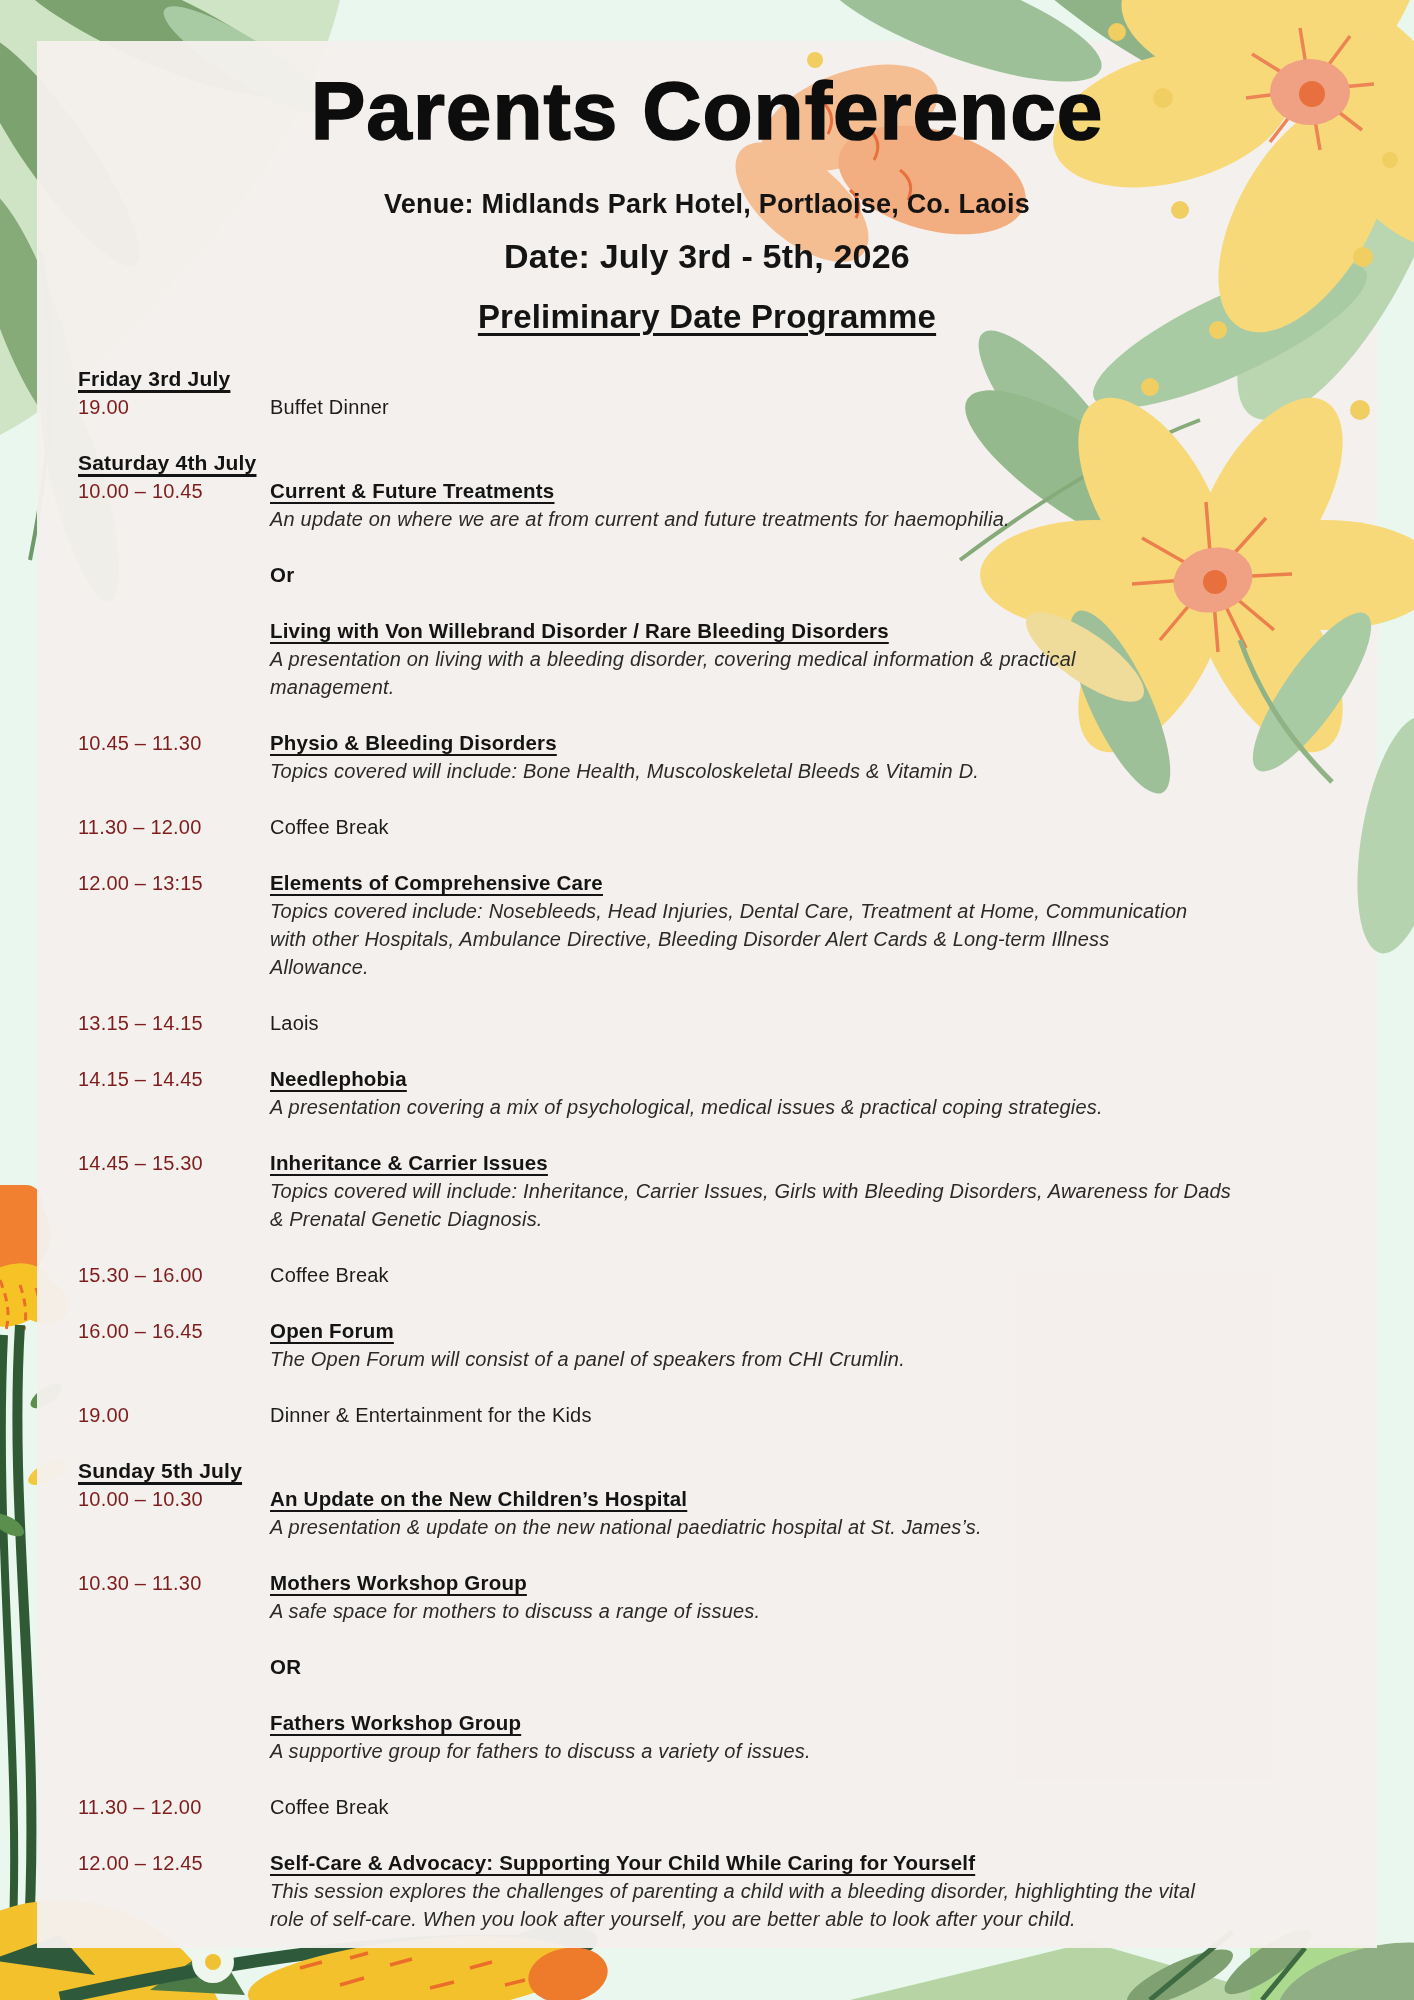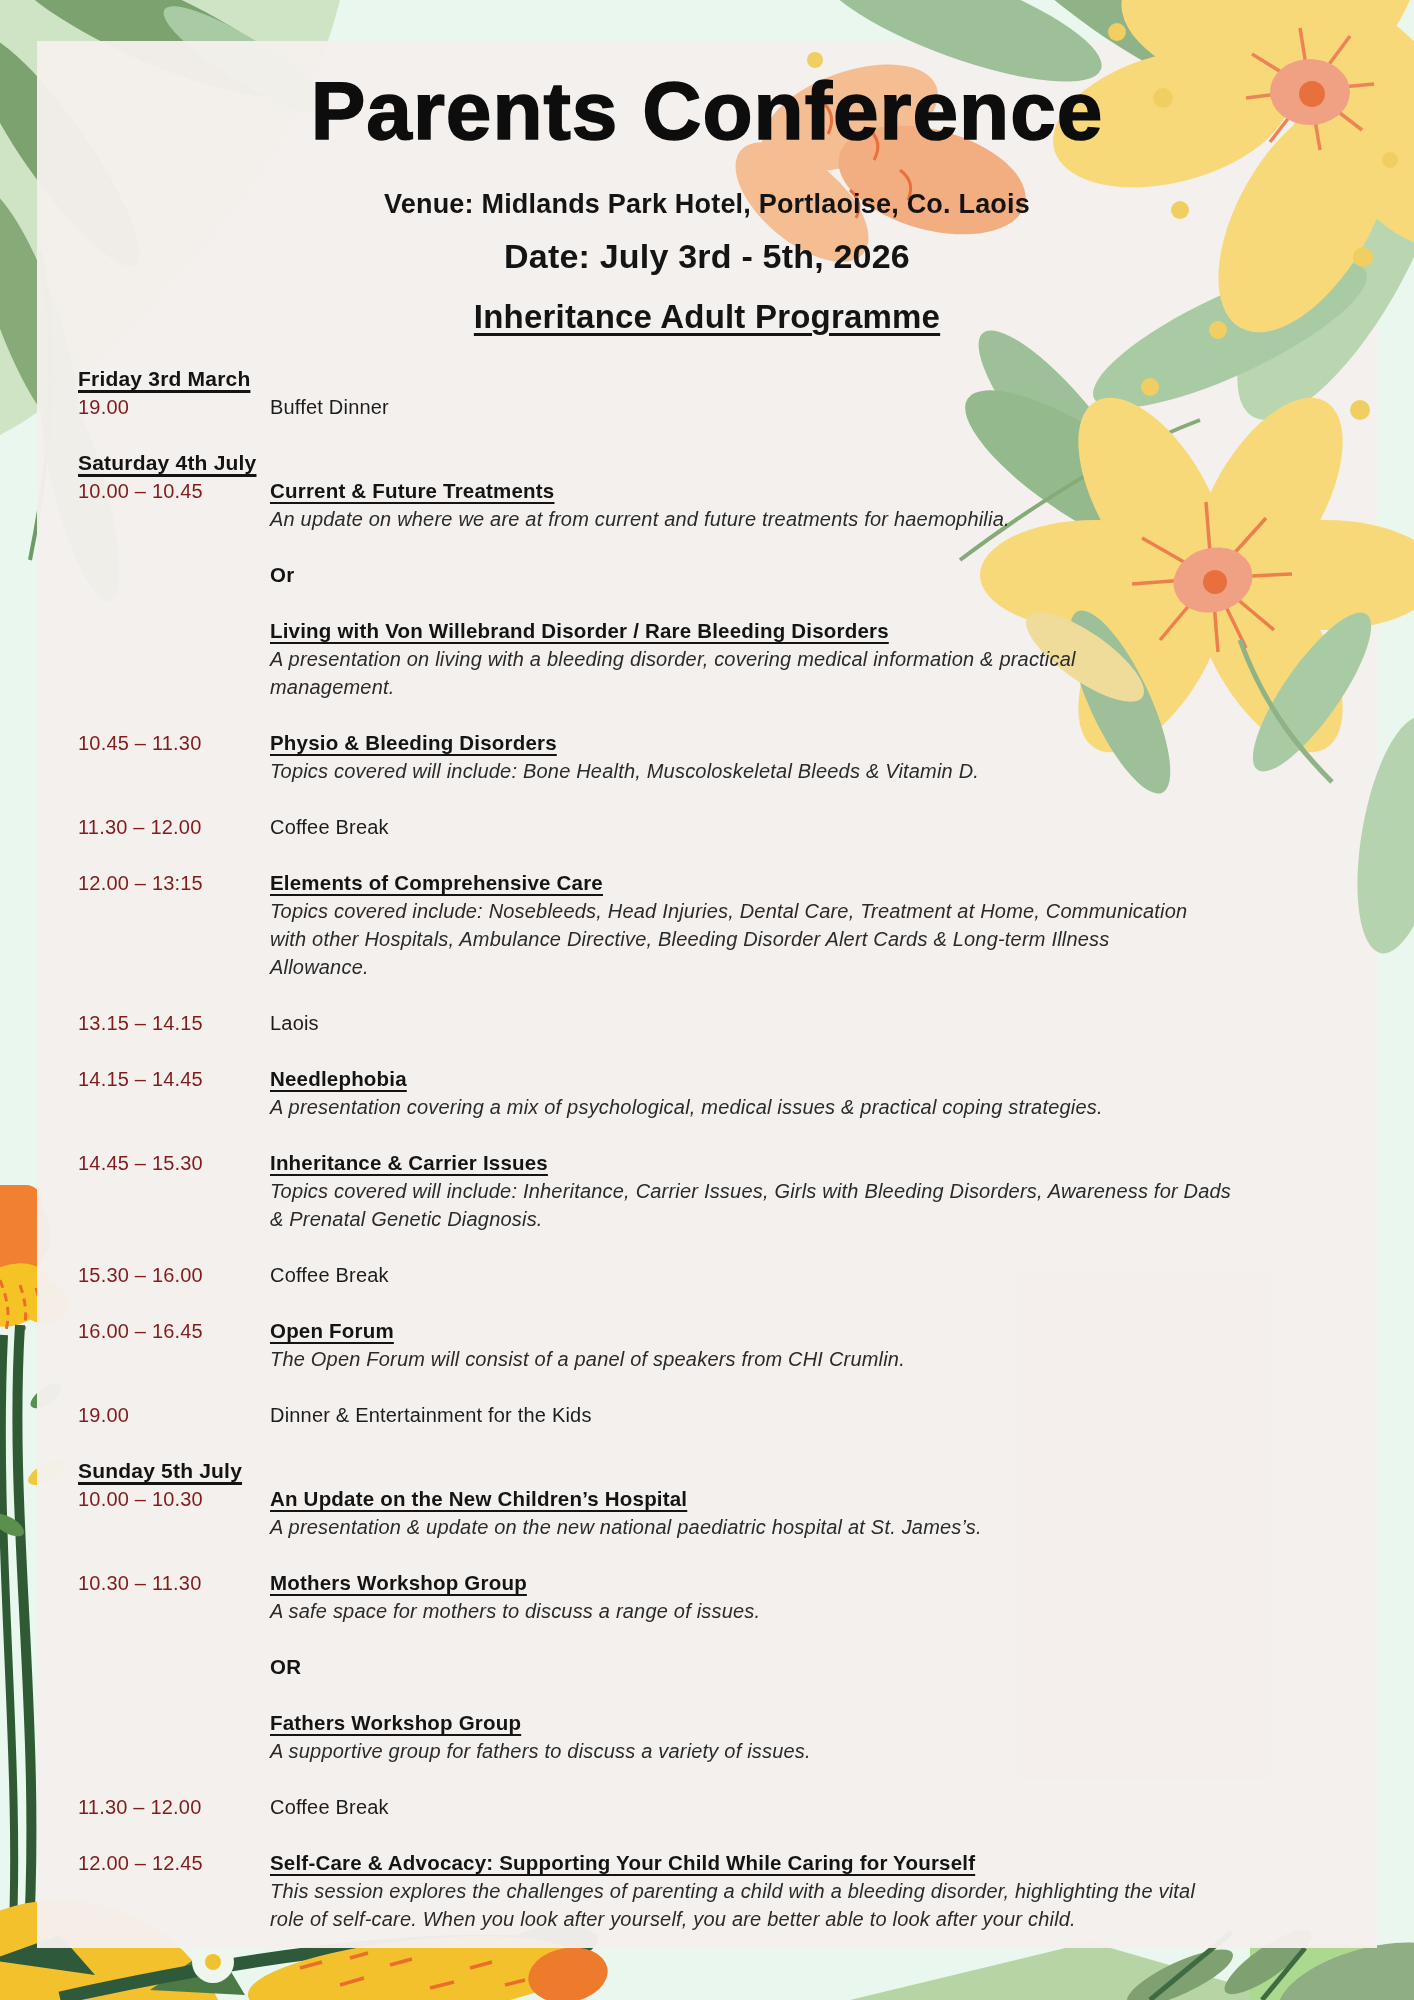--- a/index.html
+++ b/index.html
@@ -151,24 +151,24 @@
       <circle cx="1360" cy="410" r="10"></circle>
       <circle cx="815" cy="60" r="8"></circle>
       <circle cx="1390" cy="160" r="8"></circle>
     </g>
   </svg>
 
   <div class="content">
     <div class="page-title">Parents Conference</div>
     <div class="venue-line">Venue: Midlands Park Hotel, Portlaoise, Co. Laois</div>
     <div class="date-line">Date: July 3rd - 5th, 2026</div>
-    <div class="programme-title">Inheritance Adult Programme</div>
+    <div class="programme-title">Preliminary Date Programme</div>
     <div>
         <section class="day">
-          <div class="day-label">Friday 3rd March</div>
+          <div class="day-label">Friday 3rd July</div>
           <div class="row">
             <div class="time">19.00</div>
             <div class="session">
               <div class="session-plain">Buffet Dinner</div>
             </div>
           </div>
         </section>
         <section class="day">
           <div class="day-label">Saturday 4th July</div>
           <div class="row">

